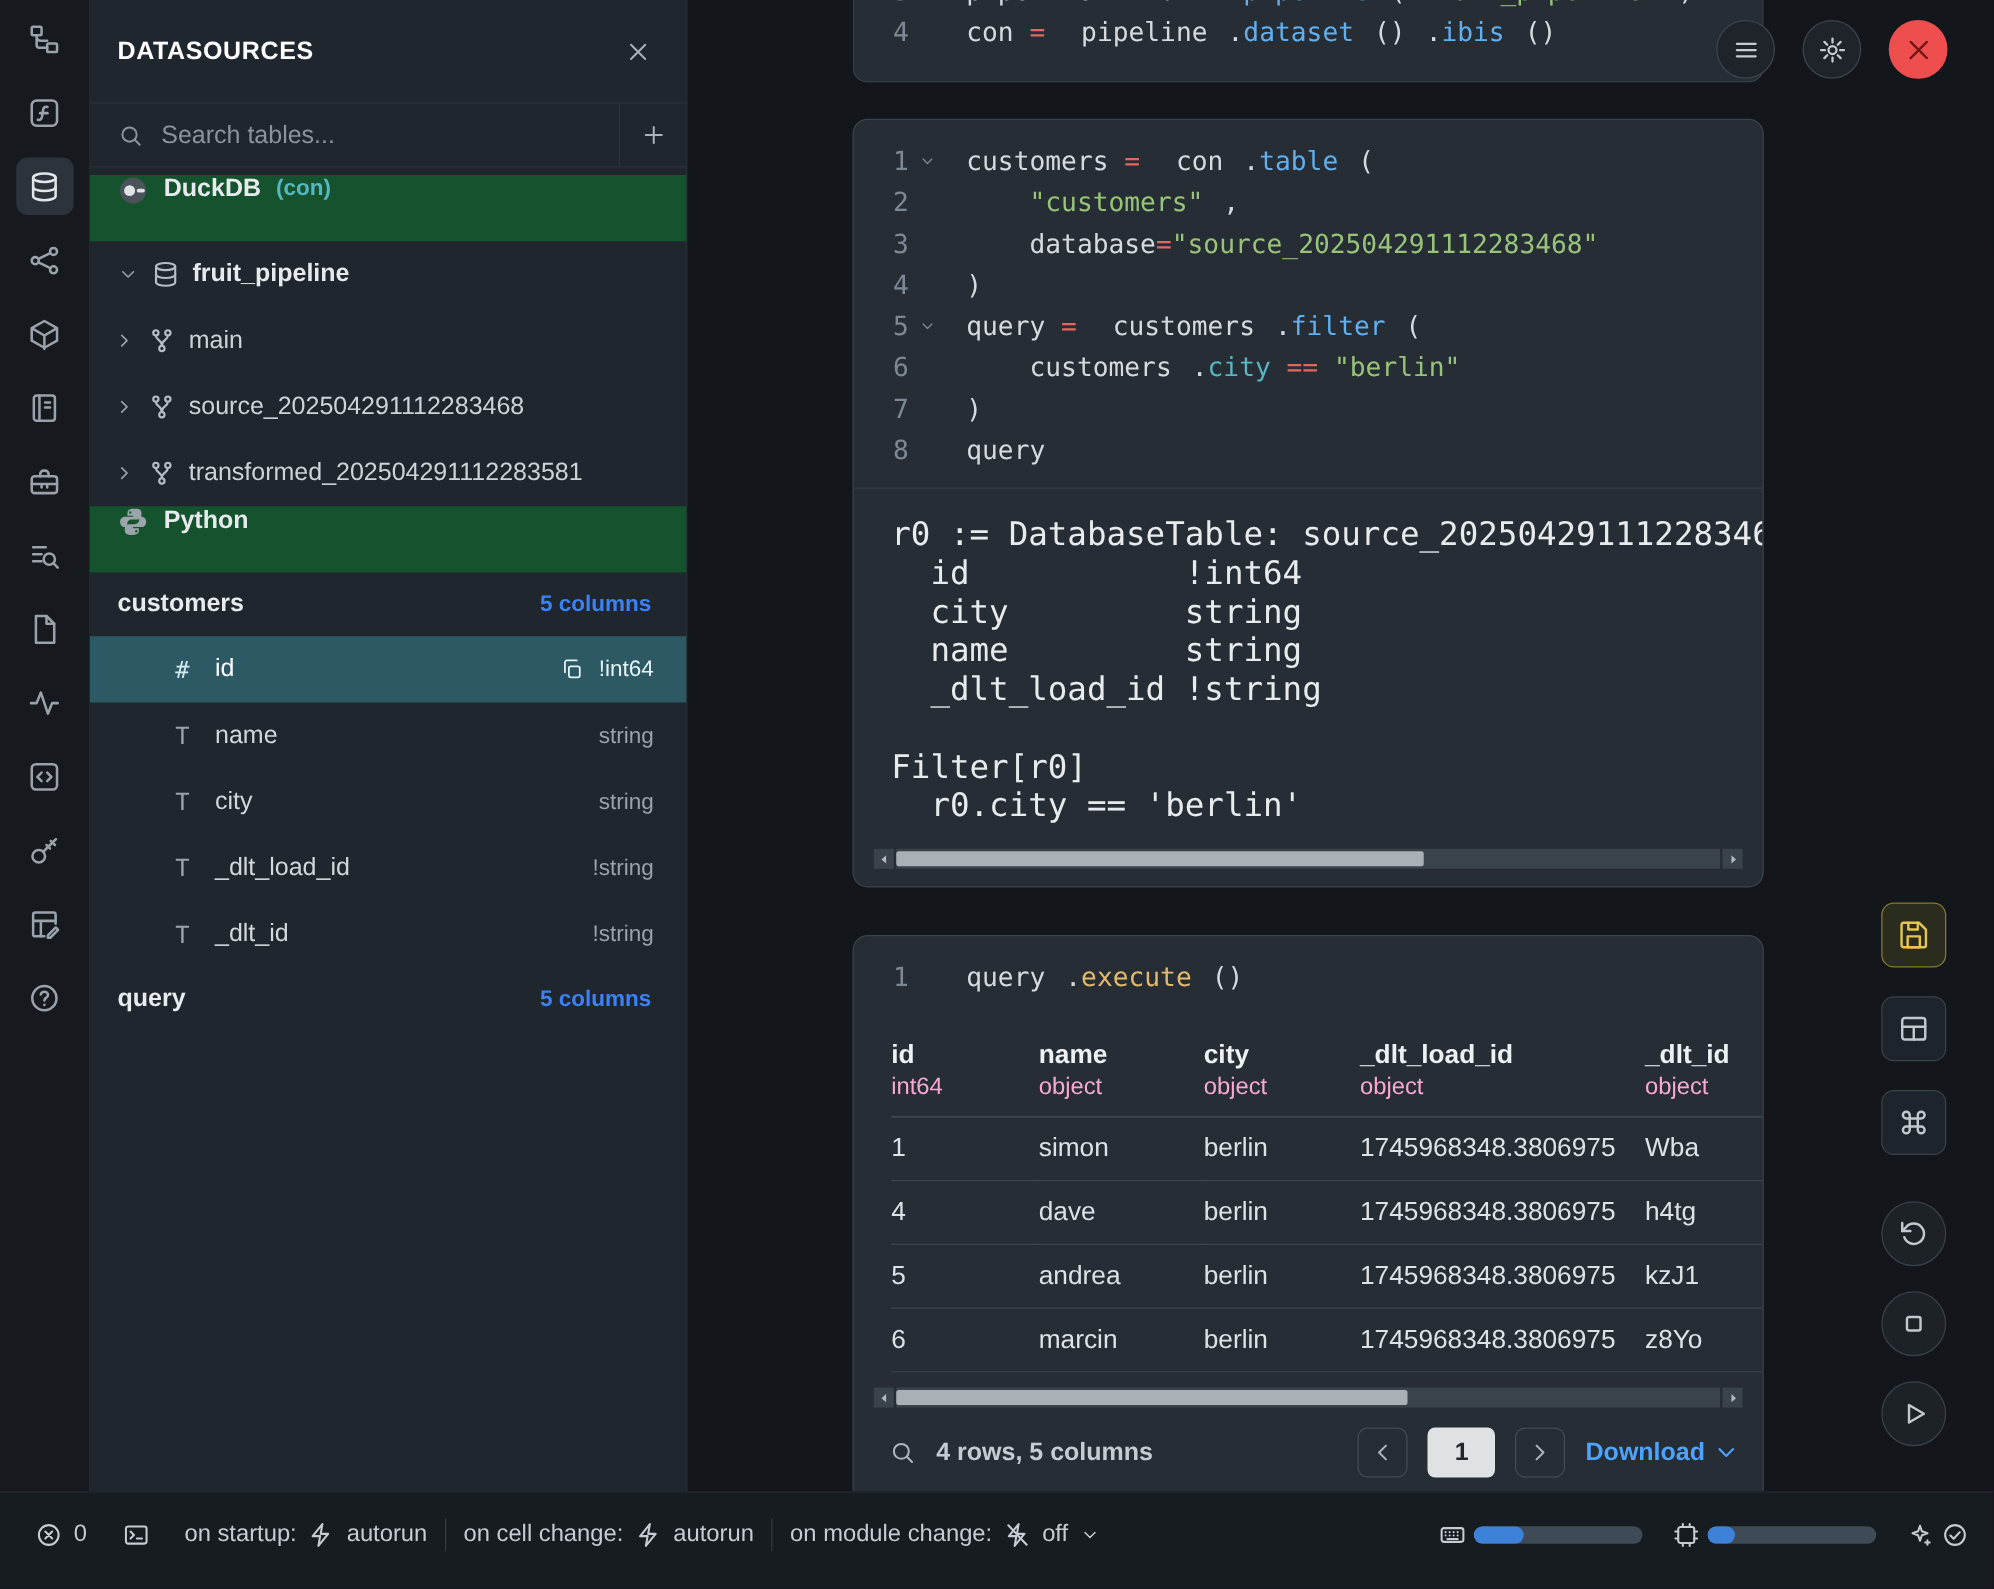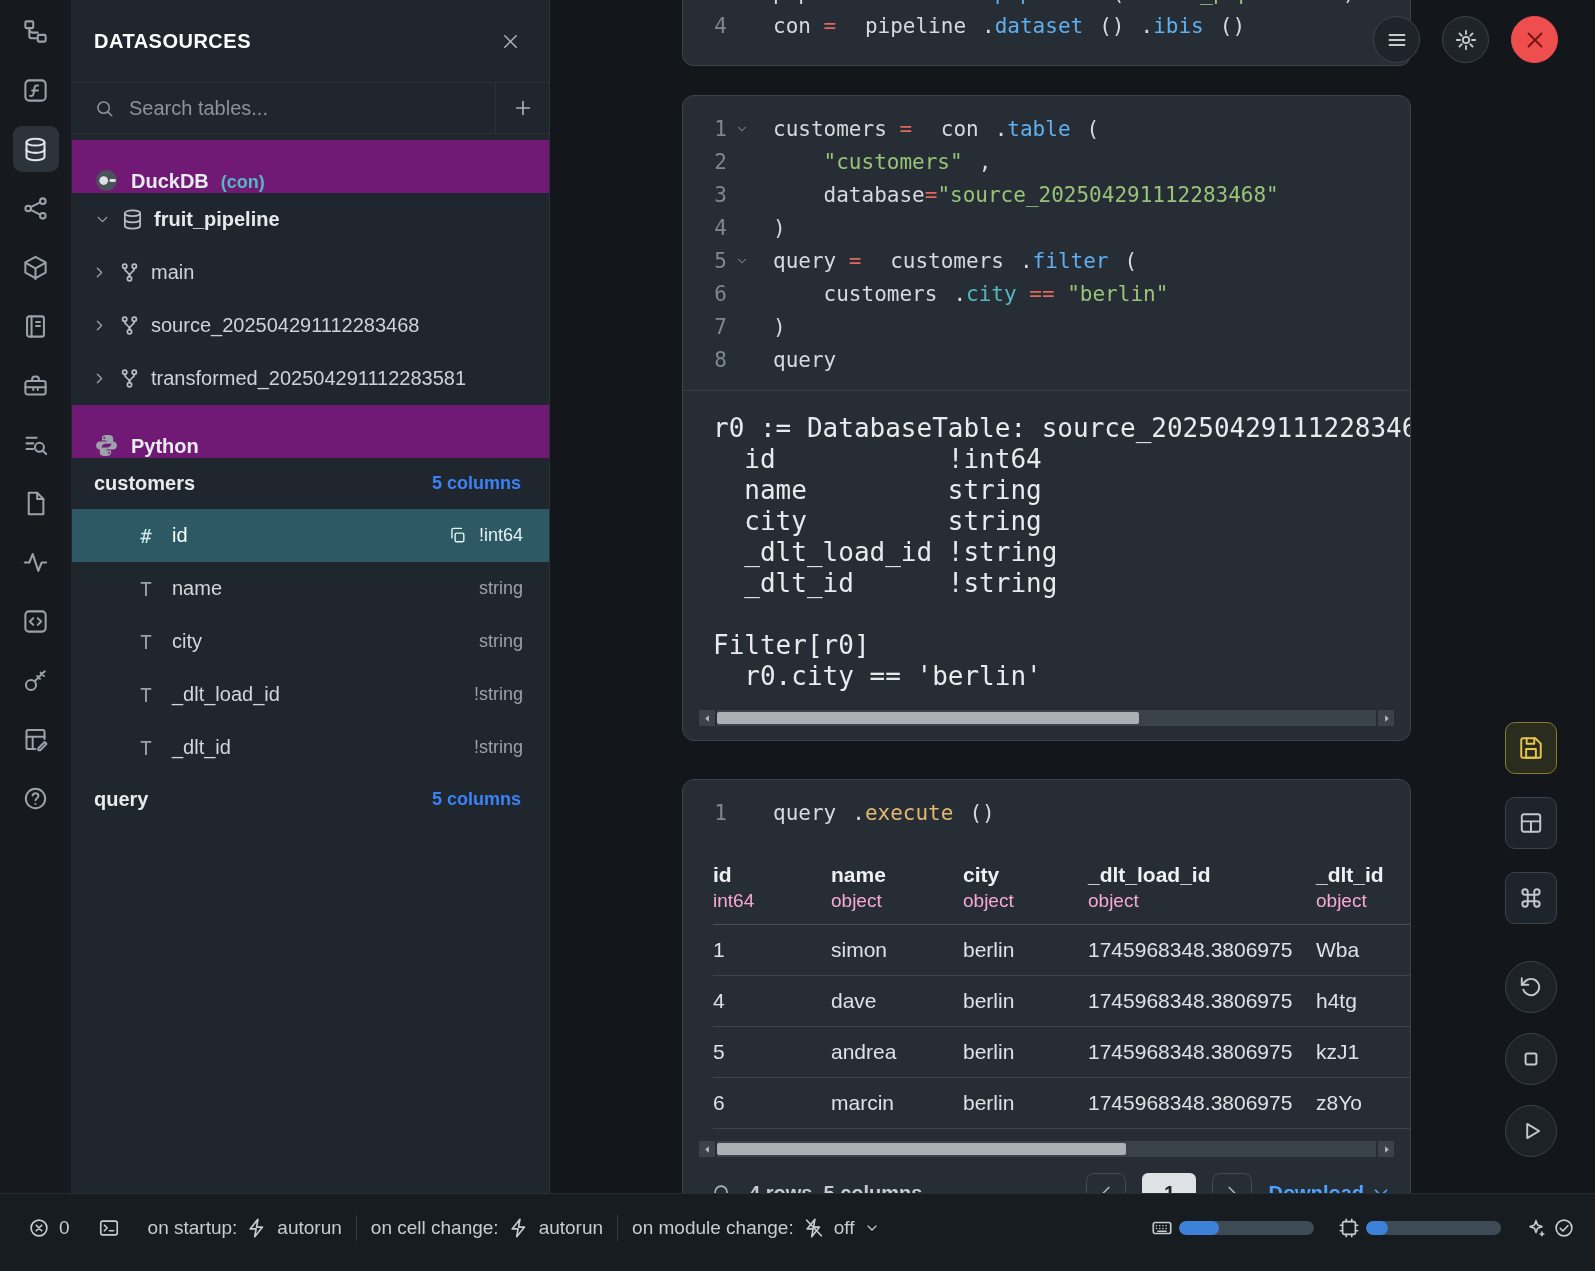--- a/index.html
+++ b/index.html
@@ -25,21 +25,21 @@
   .panel-close { color:#aab1b8; cursor:pointer; } .panel-close svg{width:21px;height:21px;}
   .ds-search { height:52px; border-top:1px solid #2a3139; border-bottom:1px solid #2a3139;
                display:flex; align-items:center; padding-left:22px; }
   .search-ic { color:#8b939c; margin-right:14px; } .search-ic svg{width:21px;height:21px;}
   .ds-search-input { flex:1; background:transparent; border:0; outline:none; color:#dfe3e7;
                      font-size:20px; font-family:inherit; height:100%; }
   .ds-search-input::placeholder { color:#8b939c; }
   .ds-add { width:54px; height:100%; border-left:1px solid #2a3139; display:flex; align-items:center;
             justify-content:center; color:#aab1b8; cursor:pointer; }
   .ds-add svg{ width:22px; height:22px; }
-  .engine-row { height:53px; margin-top:6px; background:#701a75; display:flex; align-items:flex-end;
+  .engine-row { height:53px; margin-top:6px; background:#14532d; display:flex; align-items:flex-start;
                 padding-left:22px; gap:12px; cursor:pointer; }
   .engine-row .icon svg { width:25px; height:25px; }
   .engine-label { font-weight:bold; color:#e8ebee; }
   .engine-conn { color:#56b6c2; font-weight:bold; font-size:18px; }
   .tree-row { height:53px; display:flex; align-items:center; gap:10px; color:#ced3d8; cursor:pointer; }
   .tree-row.lvl0 { padding-left:22px; }
   .tree-row.lvl1 { padding-left:19px; }
   .tree-chev { color:#9aa2ab; } .tree-chev svg { width:17px; height:17px; }
   .tree-kind { color:#b6bdc5; } .tree-kind svg { width:23px; height:23px; }
   .tree-label.bold { font-weight:bold; color:#e6eaed; }
@@ -477,24 +477,23 @@
             </div>
             <div class="code-line">
               <span class="gutter">8</span>
               <span class="caret-slot"></span>
               <span class="code-text"><span class="tok-v">query</span></span>
             </div>
           </div>
         <div class="cell-output" id="cell-query-output">
             <div class="out-line">r0 := DatabaseTable: source_202504291112283468</div>
             <div class="out-line">  id           !int64</div>
+            <div class="out-line">  city         string</div>
             <div class="out-line">  name         string</div>
-            <div class="out-line">  city         string</div>
             <div class="out-line">  _dlt_load_id !string</div>
-            <div class="out-line">  _dlt_id      !string</div>
             <div class="out-line"></div>
             <div class="out-line">Filter[r0]</div>
             <div class="out-line">  r0.city == 'berlin'</div>
           </div>
         <div class="hscroll">
           <span class="hs-btn icon">
               <svg viewBox="0 0 24 24">
                 <path d="M15 5 7 12l8 7z" fill="currentColor"></path>
               </svg>
             </span>

